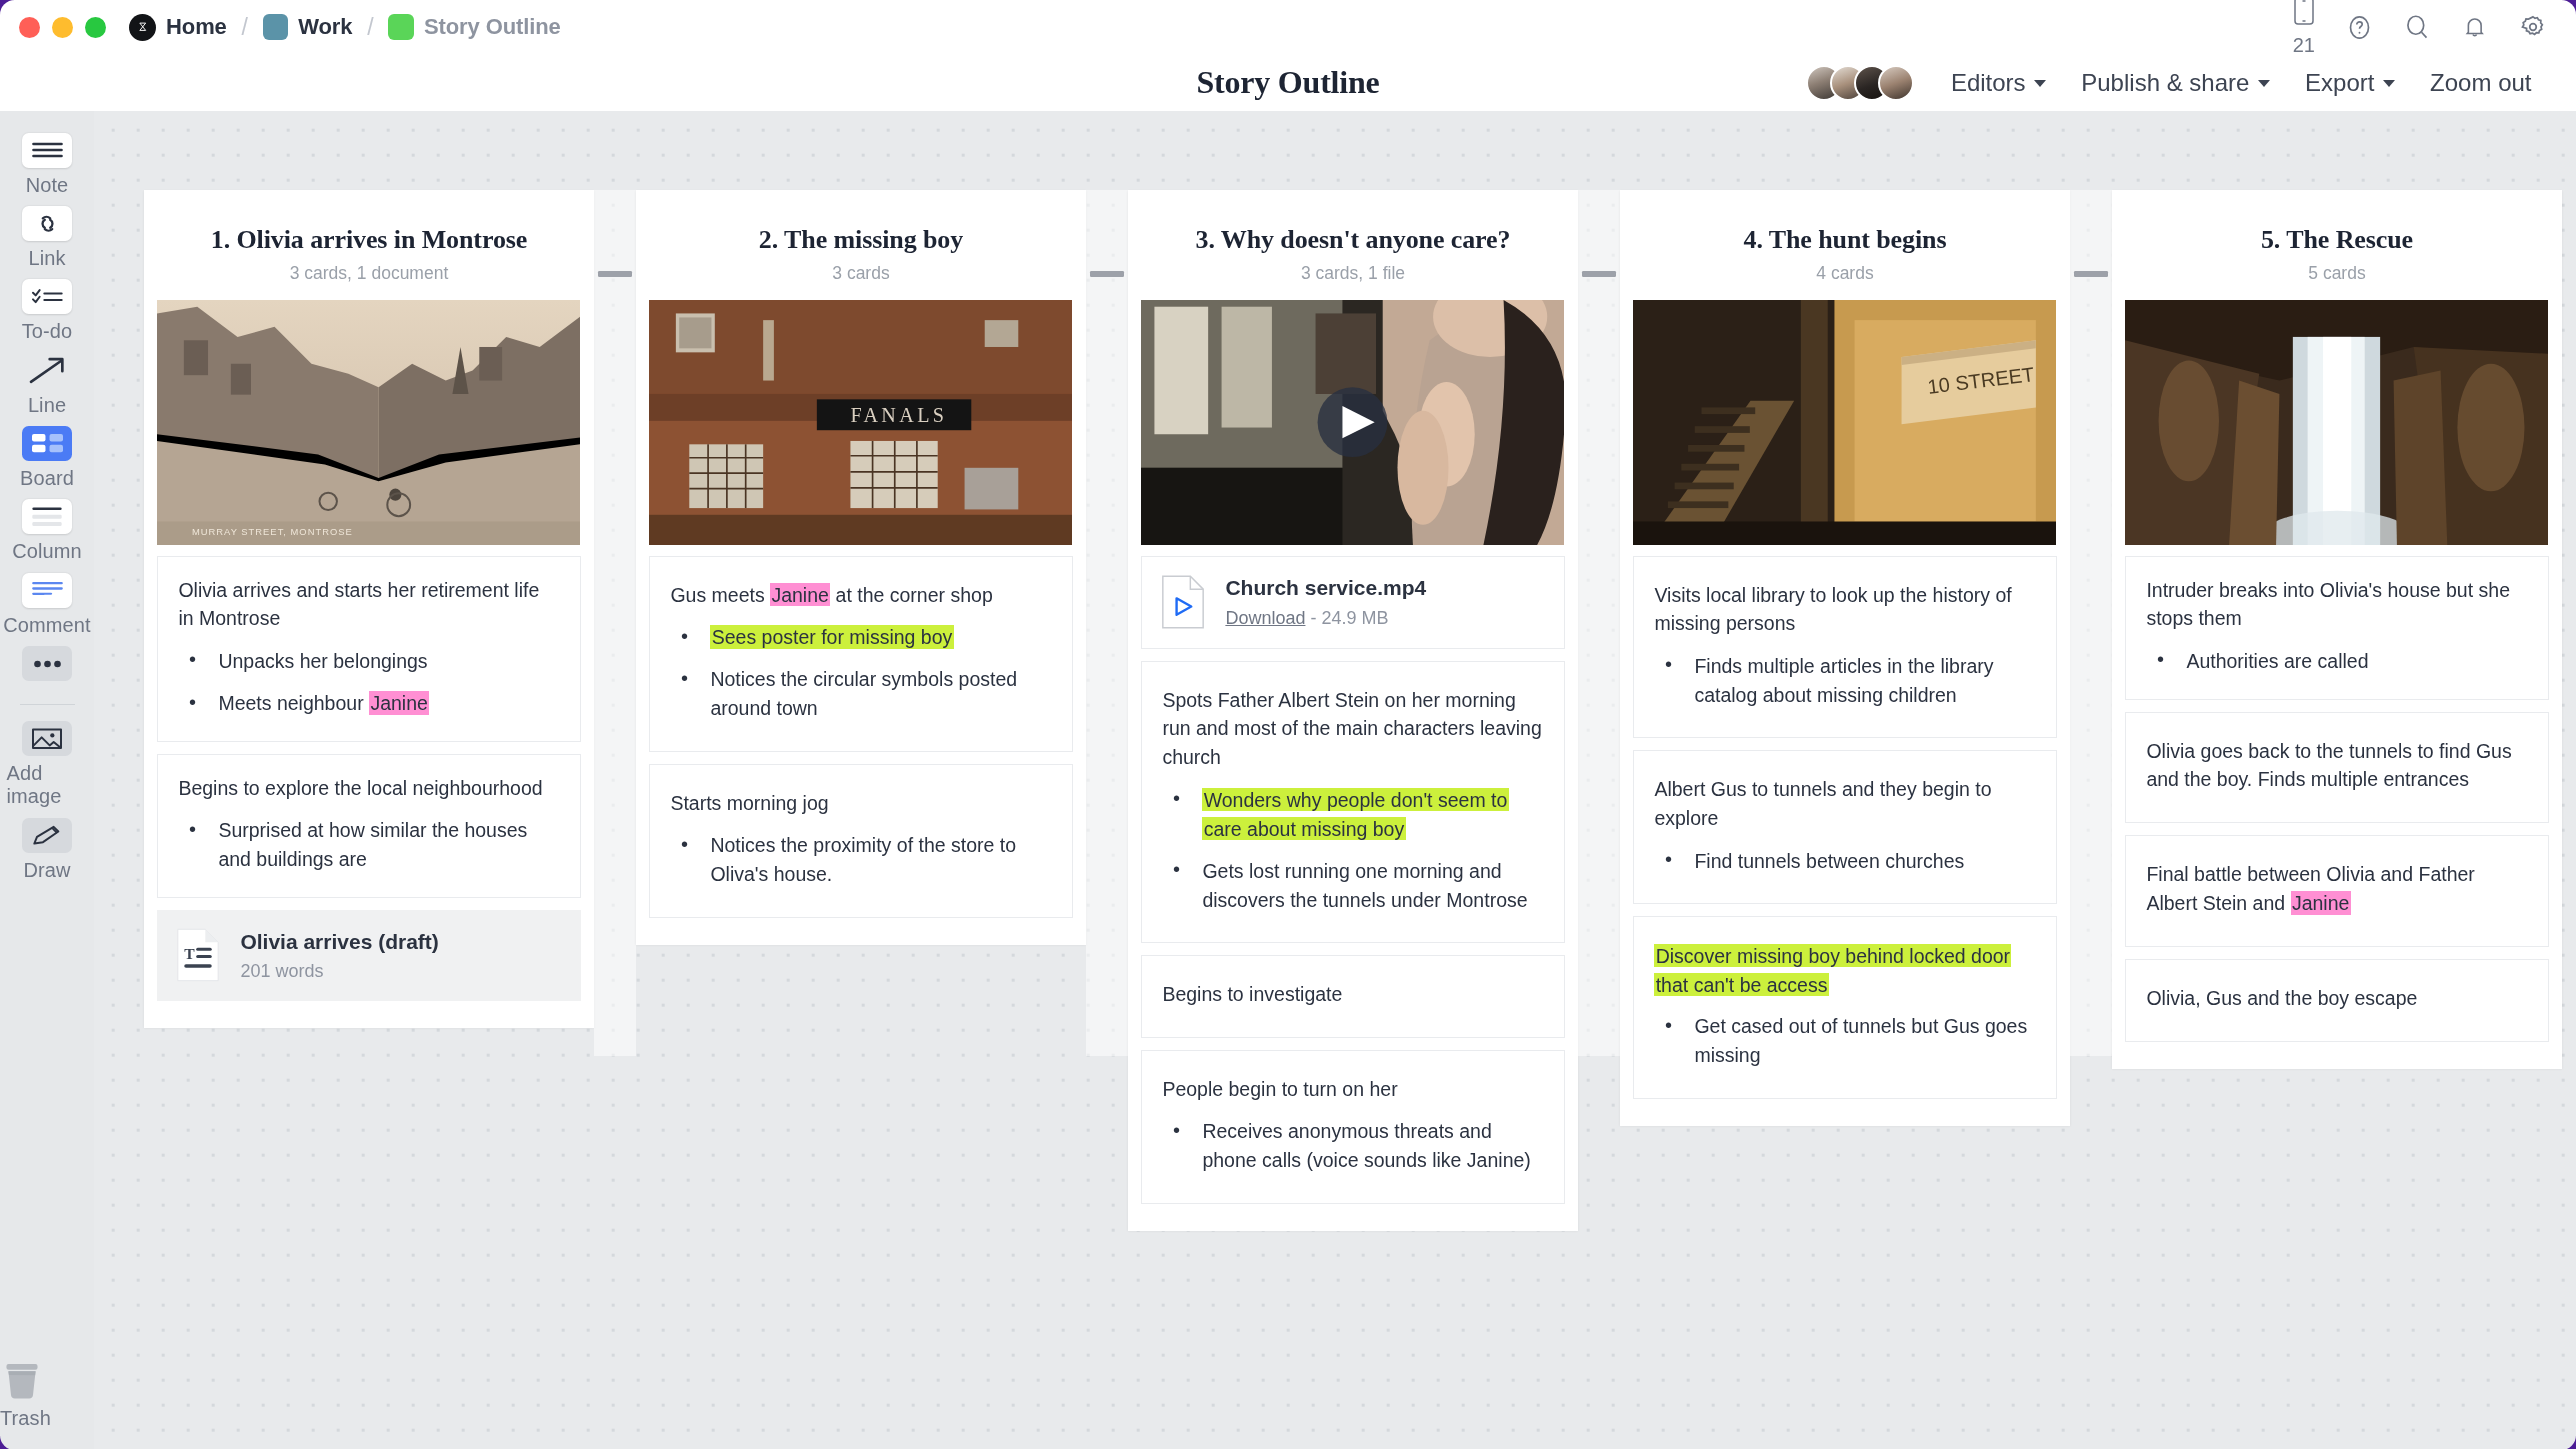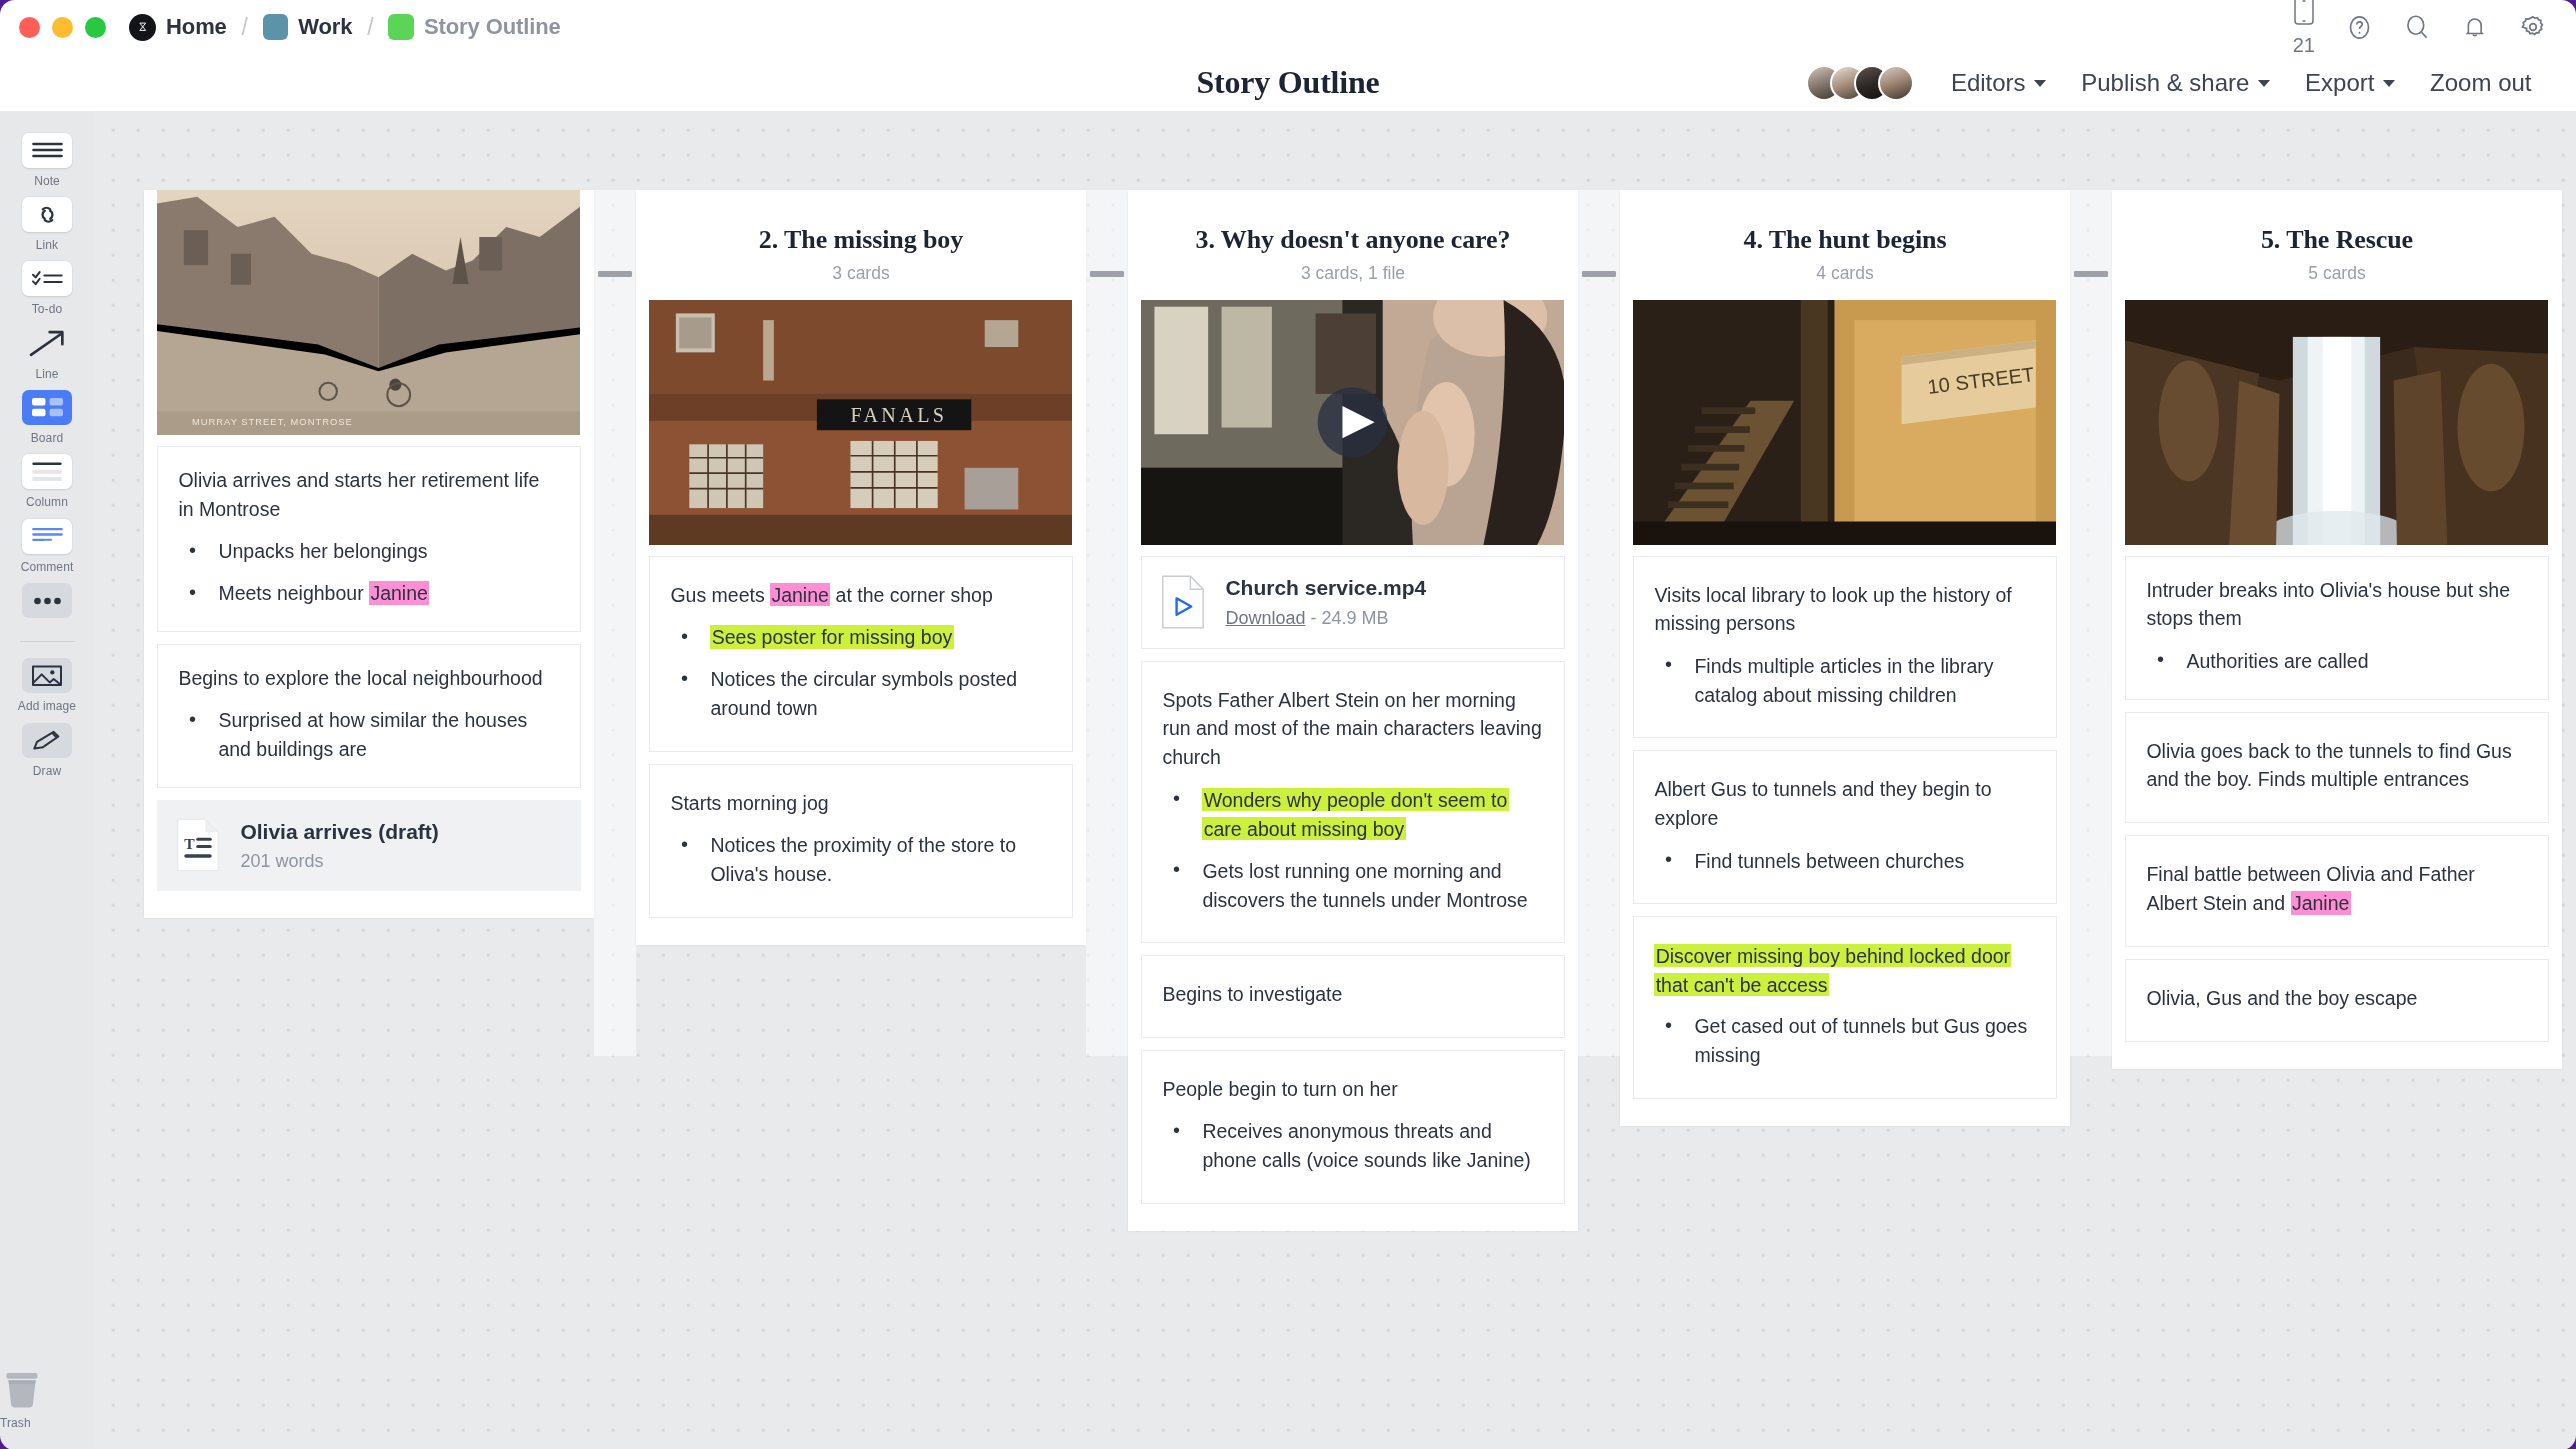--- a/index.html
+++ b/index.html
@@ -79,21 +79,21 @@
   .tool { width:81px; display:flex; flex-direction:column; align-items:center;
           margin-bottom:9.4px; cursor:pointer; }
   .tool-ico {
     width:50px;height:35px;border-radius:6.7px;background:#fff;
     display:flex;align-items:center;justify-content:center;
     box-shadow:0 0.7px 2px rgba(0,0,0,0.13);
   }
   .tool-ico.plain{background:transparent;box-shadow:none;}
   .tool-ico.active{background:#4b7bf5;box-shadow:none;}
   .tool-ico.grey{background:#d6d9dd;box-shadow:none;}
-  .tool-lbl{font-size:12px;color:#6f7684;margin-top:6px;letter-spacing:0.1px;}
+  .tool-lbl{font-size:20px;color:#6f7684;margin-top:6px;letter-spacing:0.1px;}
   .rail-div{width:55px;height:1.3px;background:#d0d4d8;margin:13.4px 0 16px;}
   .trash-wrap{ position:absolute; bottom:20px; left:0; width:94px;
                display:flex;flex-direction:column;align-items:flex-start; cursor:pointer;}
 
   
   .board {
     position:absolute; left:94px; top:111px; width:2482px; height:1339px;
     background-color:#e8eaec;
     background-image:radial-gradient(#d4d8dc 1.5px, transparent 1.5px);
     background-size:25px 25px;
@@ -390,20 +390,24 @@
 
     <div class="unsorted">
       <b>0</b>
       <span>Unsorted</span>
     </div>
 
     <div class="cols">
 
       <div class="col">
         <div class="col-body">
+          <div class="col-head">
+            <div class="col-title">1. Olivia arrives in Montrose</div>
+            <div class="col-sub">3 cards, 1 document</div>
+          </div>
 
           <div class="col-thumb">
             <svg class="ph" viewBox="0 0 630 365" preserveAspectRatio="none">
               <defs>
                   <linearGradient id="sky1" x1="0" y1="0" x2="0" y2="1">
                 <stop offset="0%" stop-color="#e4d5c0"></stop>
                     <stop offset="100%" stop-color="#cdbaa4"></stop>
                   </linearGradient>
                 </defs>
               <rect width="630" height="365" fill="url(#sky1)"></rect>

